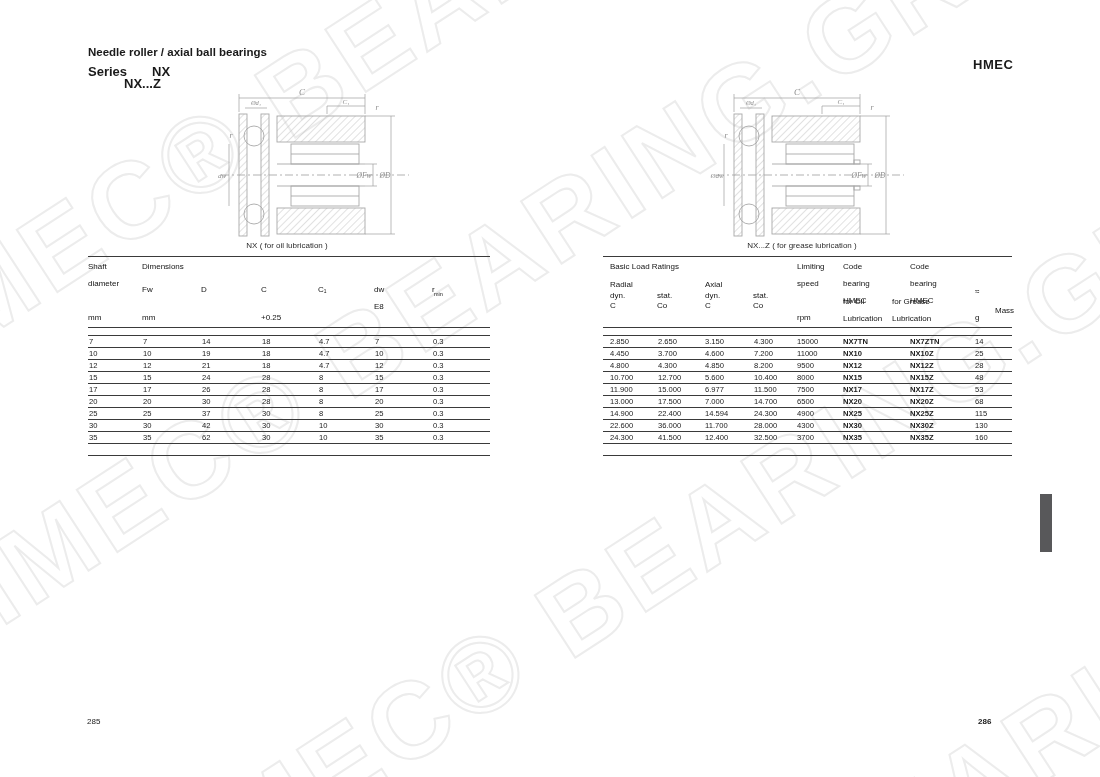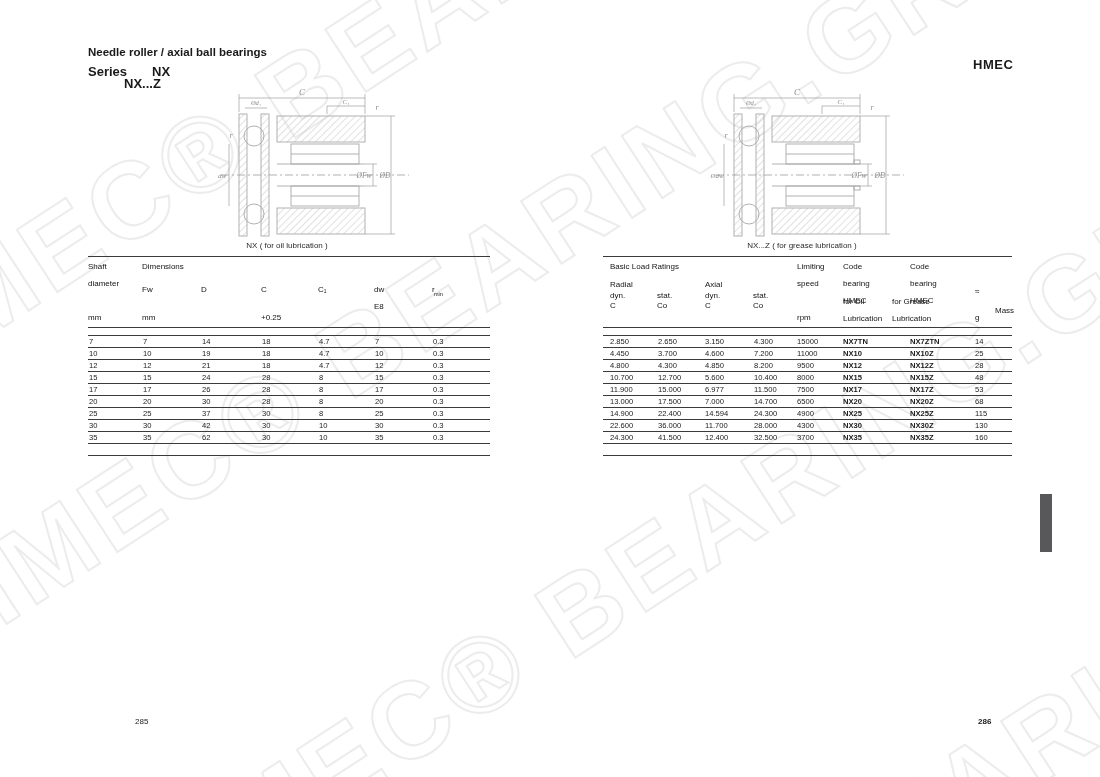--- a/index.html
+++ b/index.html
@@ -244,21 +244,21 @@
         <span>35</span>
         <span>35</span>
         <span>62</span>
         <span>30</span>
         <span>10</span>
         <span>35</span>
         <span>0.3</span>
       </div>
     </div>
   <div class="hline" style="left:88px;top:455px;width:402px;"></div>
-  <div class="c pagenum" style="left:87px;top:717px;margin-left:48px;">285</div>
+  <div class="c pagenum" style="left:87px;top:717px;">285</div>
 
   <div class="hline" style="left:603px;top:256px;width:409px;"></div>
   <div class="lbl" style="left:610px;top:258px;">Basic Load Ratings</div>
   <div class="lbl pre" style="left:797px;top:258px;">Limiting
 speed</div>
   <div class="lbl pre" style="left:843px;top:258px;">Code
 bearing
 HMEC</div>
   <div class="lbl pre" style="left:910px;top:258px;">Code
 bearing

